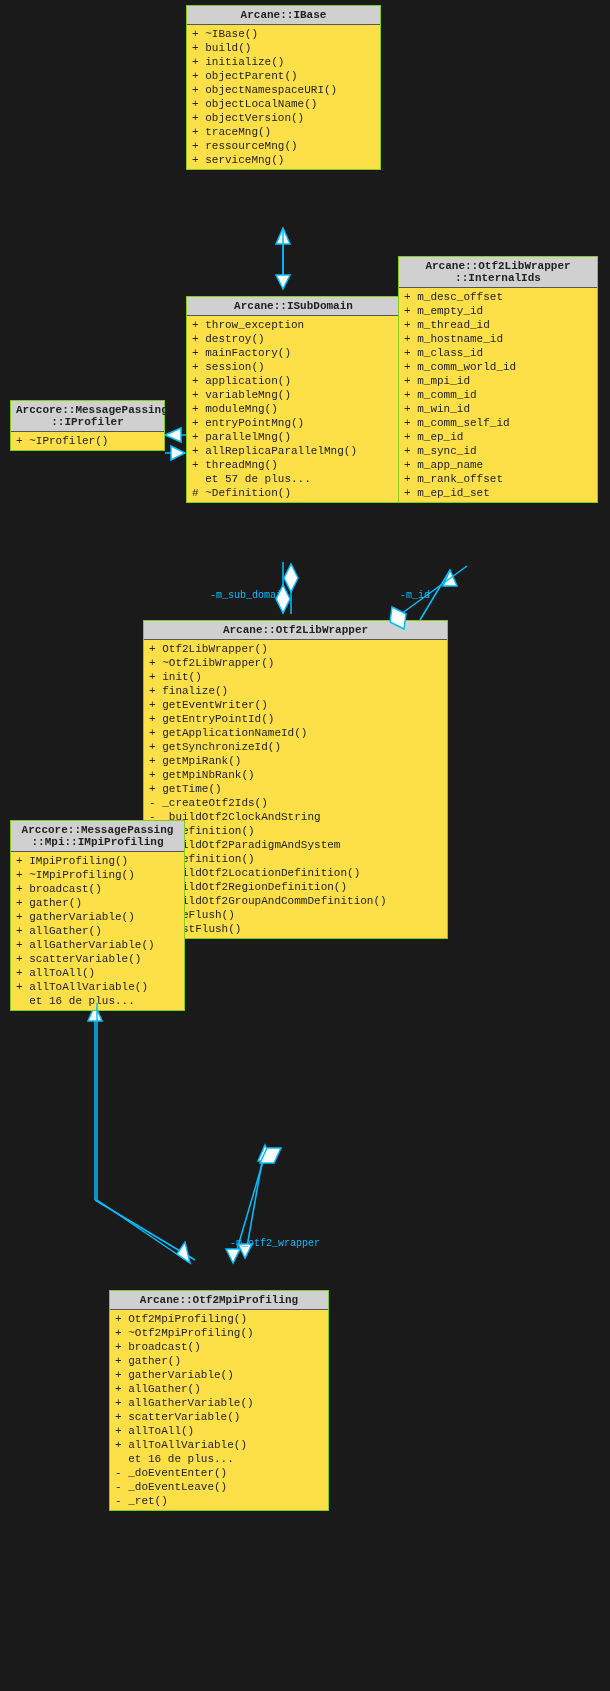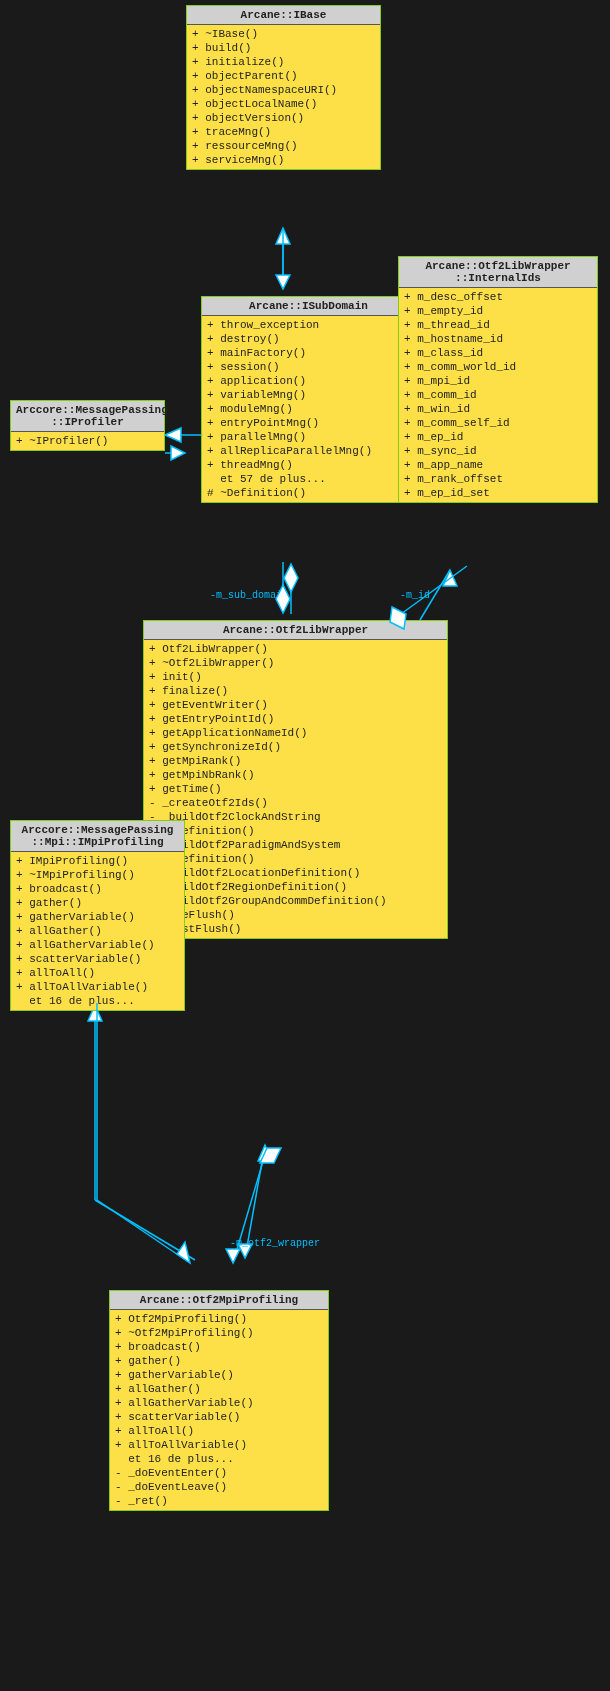--- a/index.html
+++ b/index.html
@@ -92,21 +92,21 @@
       <div>+ objectParent()</div>
       <div>+ objectNamespaceURI()</div>
       <div>+ objectLocalName()</div>
       <div>+ objectVersion()</div>
       <div>+ traceMng()</div>
       <div>+ ressourceMng()</div>
       <div>+ serviceMng()</div>
     </div>
   </div>
 
-  <div class="uml-box" style="left:186px; top:296px; width:215px;margin-left:15px;">
+  <div class="uml-box" style="left:186px; top:296px; width:215px;">
     <div class="box-header">Arcane::ISubDomain</div>
     <div class="box-section">
       <div>+ throw_exception</div>
       <div>+ destroy()</div>
       <div>+ mainFactory()</div>
       <div>+ session()</div>
       <div>+ application()</div>
       <div>+ variableMng()</div>
       <div>+ moduleMng()</div>
       <div>+ entryPointMng()</div>

